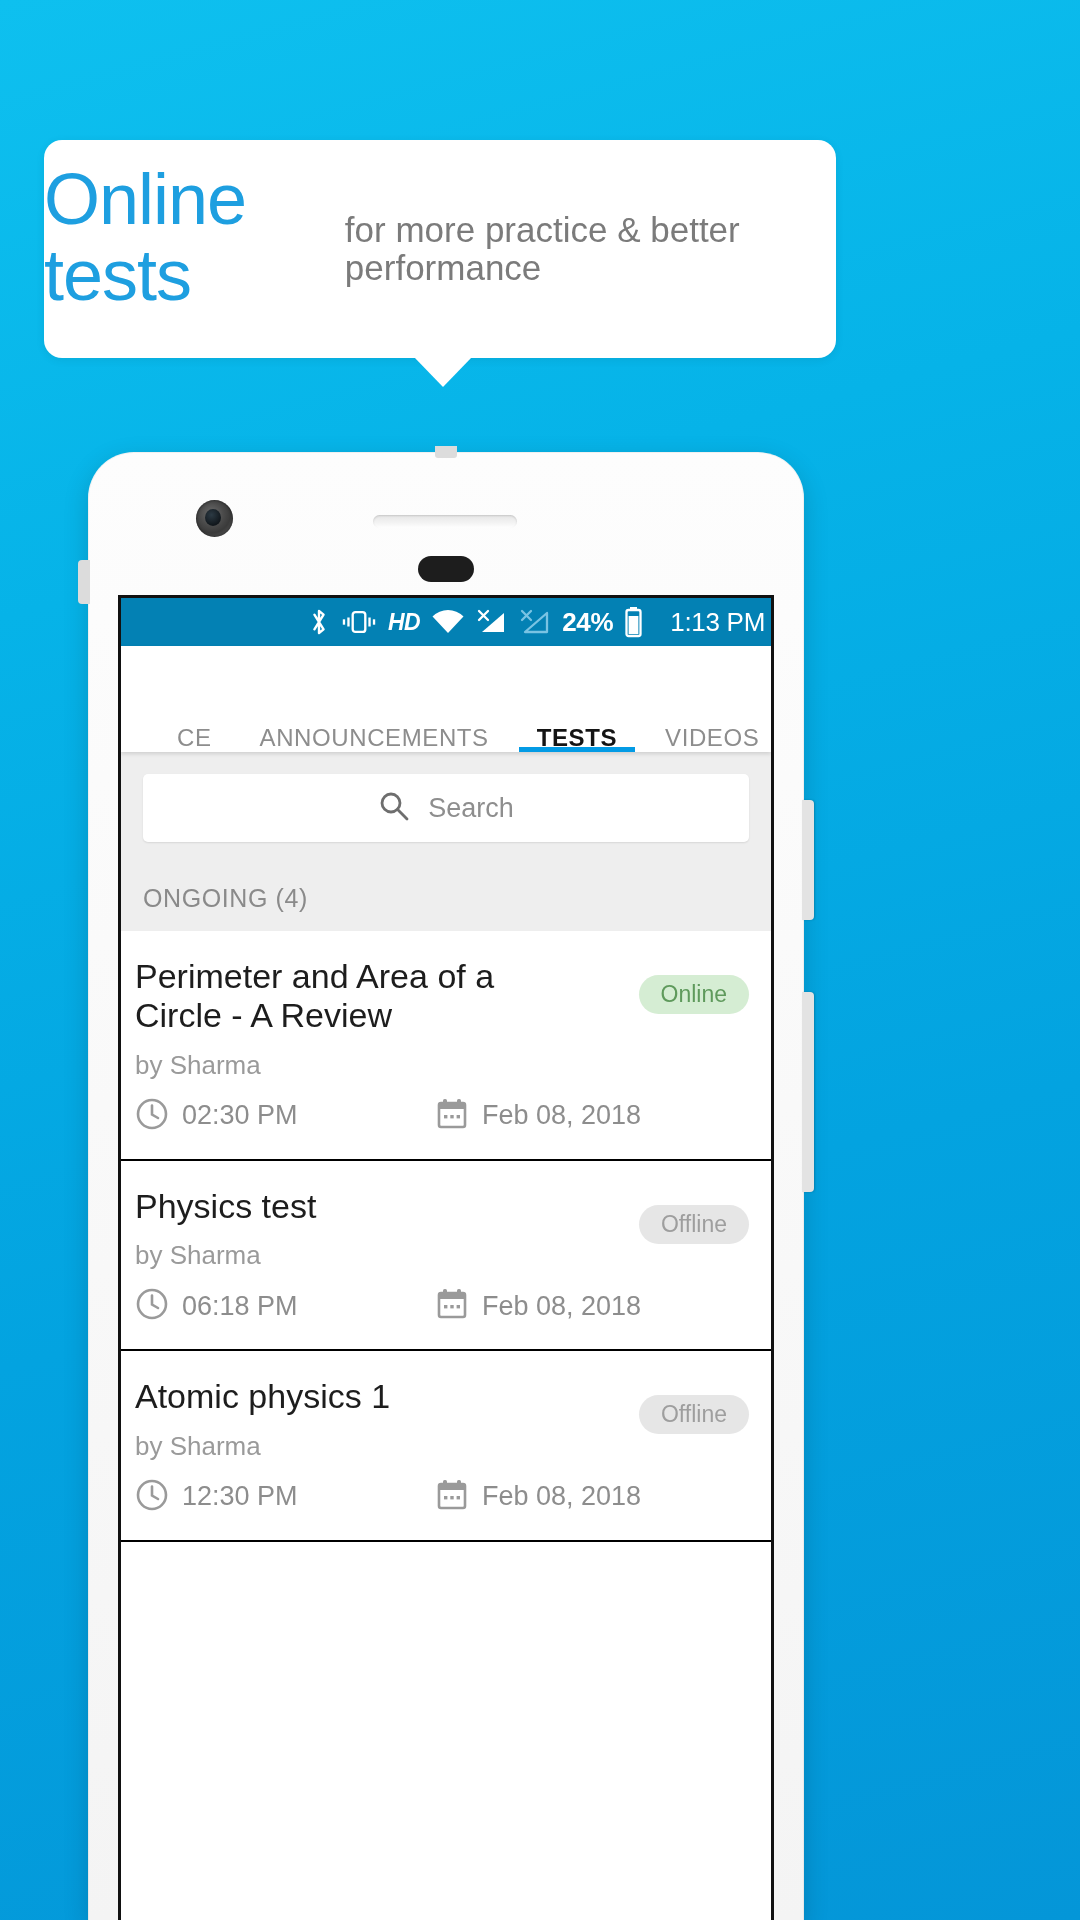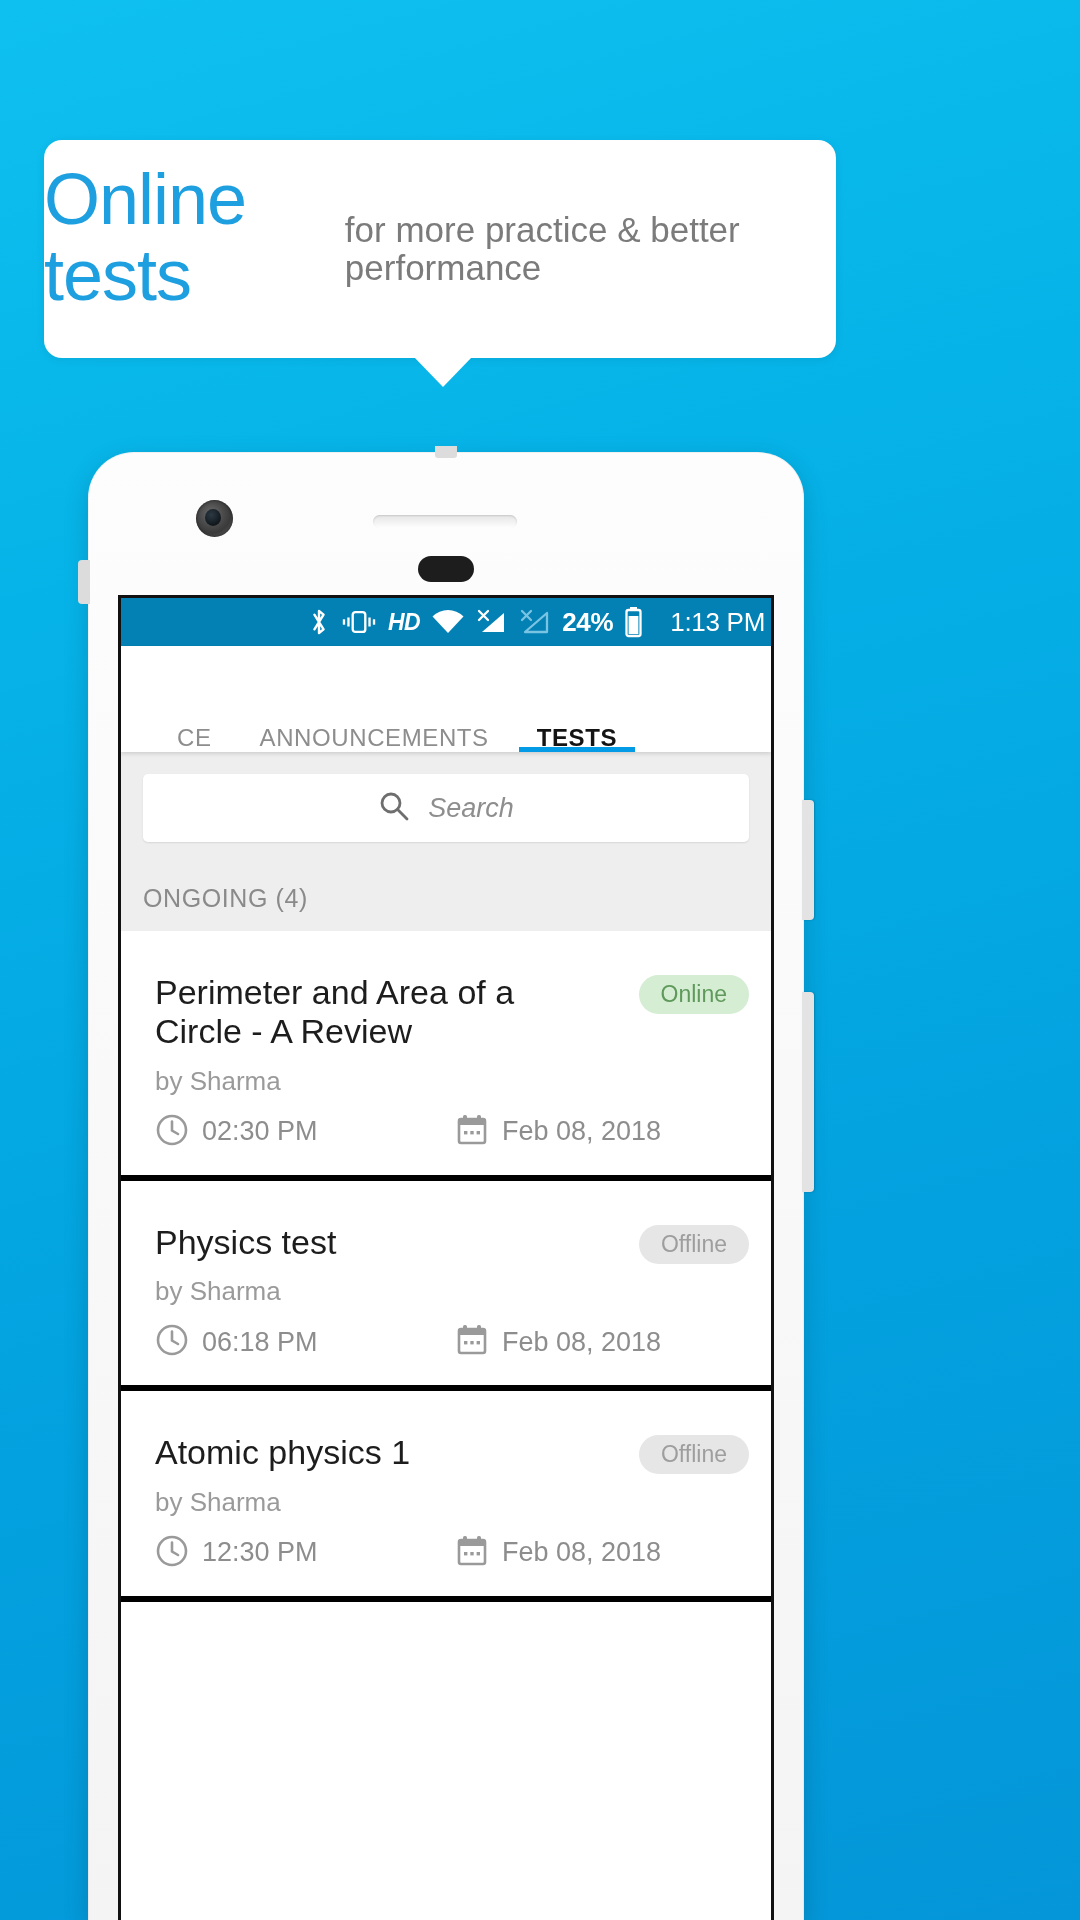--- a/index.html
+++ b/index.html
@@ -107,47 +107,47 @@
   .tab{
     display:flex;align-items:center;justify-content:center;position:relative;
     font-size:24px;color:#8d8d8d;letter-spacing:.6px;padding:0 24px;white-space:nowrap;cursor:pointer;
   }
   .tab.active{color:#141414;font-weight:700;}
   .tab.active::after{
     content:"";position:absolute;left:6px;right:6px;bottom:0;height:5px;background:#039be5;
   }
 
   
-  .search-wrap{background:#eeeeee;padding:22px 22px 16px 22px;font-style:italic;}
+  .search-wrap{background:#eeeeee;padding:22px 22px 16px 22px;}
   .search-box{
     height:68px;background:#fff;border-radius:5px;display:flex;align-items:center;
     justify-content:center;gap:18px;box-shadow:0 1px 2px rgba(0,0,0,.10);
   }
   .search-text{font-size:27px;color:#8e8e8e;}
 
   
   .section-head{
     background:#eeeeee;padding:26px 0 18px 22px;font-size:25px;color:#8a8a8a;letter-spacing:.6px;
   }
 
   
   .list{background:#fff;}
   .row{
-    position:relative;padding:26px 22px 24px 34px;border-bottom:6px solid #000000;margin-top:16px;
+    position:relative;padding:26px 22px 24px 14px;border-bottom:2px solid #000000;
   }
   .row-title{
     font-size:34px;color:#1d1d1d;line-height:1.16;max-width:450px;font-weight:400;
   }
   .row-author{font-size:26px;color:#9a9a9a;margin-top:14px;}
   .row-meta{display:flex;align-items:center;margin-top:16px;}
   .meta-item{display:flex;align-items:center;gap:13px;}
   .meta-time{width:300px;}
   .meta-text{font-size:27px;color:#8d8d8d;}
   .badge{
-    position:absolute;right:22px;top:28px;border-radius:22px;padding:8px 22px;
+    position:absolute;right:22px;top:44px;border-radius:22px;padding:8px 22px;
     font-size:23px;line-height:1;
   }
   .badge-online{background:#d5edd3;color:#5f9a5c;}
   .badge-offline{background:#e6e6e6;color:#9e9e9e;}
 </style>
 </head>
 <body>
 
 <div class="bubble">
   <div class="bubble-title">Online tests</div>
@@ -209,20 +209,21 @@
         </svg>
       </span>
       <span class="sb-time">1:13 PM</span>
     </div>
 
 
     <div class="tabs">
       <div class="tab">CE</div>
       <div class="tab">ANNOUNCEMENTS</div>
       <div class="tab active">TESTS</div>
+      <div class="tab">VIDEOS</div>
     </div>
 
     <div class="search-wrap">
       <div class="search-box">
         <span>
           <svg width="32" height="32" viewBox="0 0 32 32">
             <circle cx="13" cy="13" r="9" fill="none" stroke="#6e6e6e" stroke-width="2.8"></circle>
             <path d="M19.6 19.6 L29 29" stroke="#6e6e6e" stroke-width="2.8" stroke-linecap="round"></path>
           </svg>
         </span>

